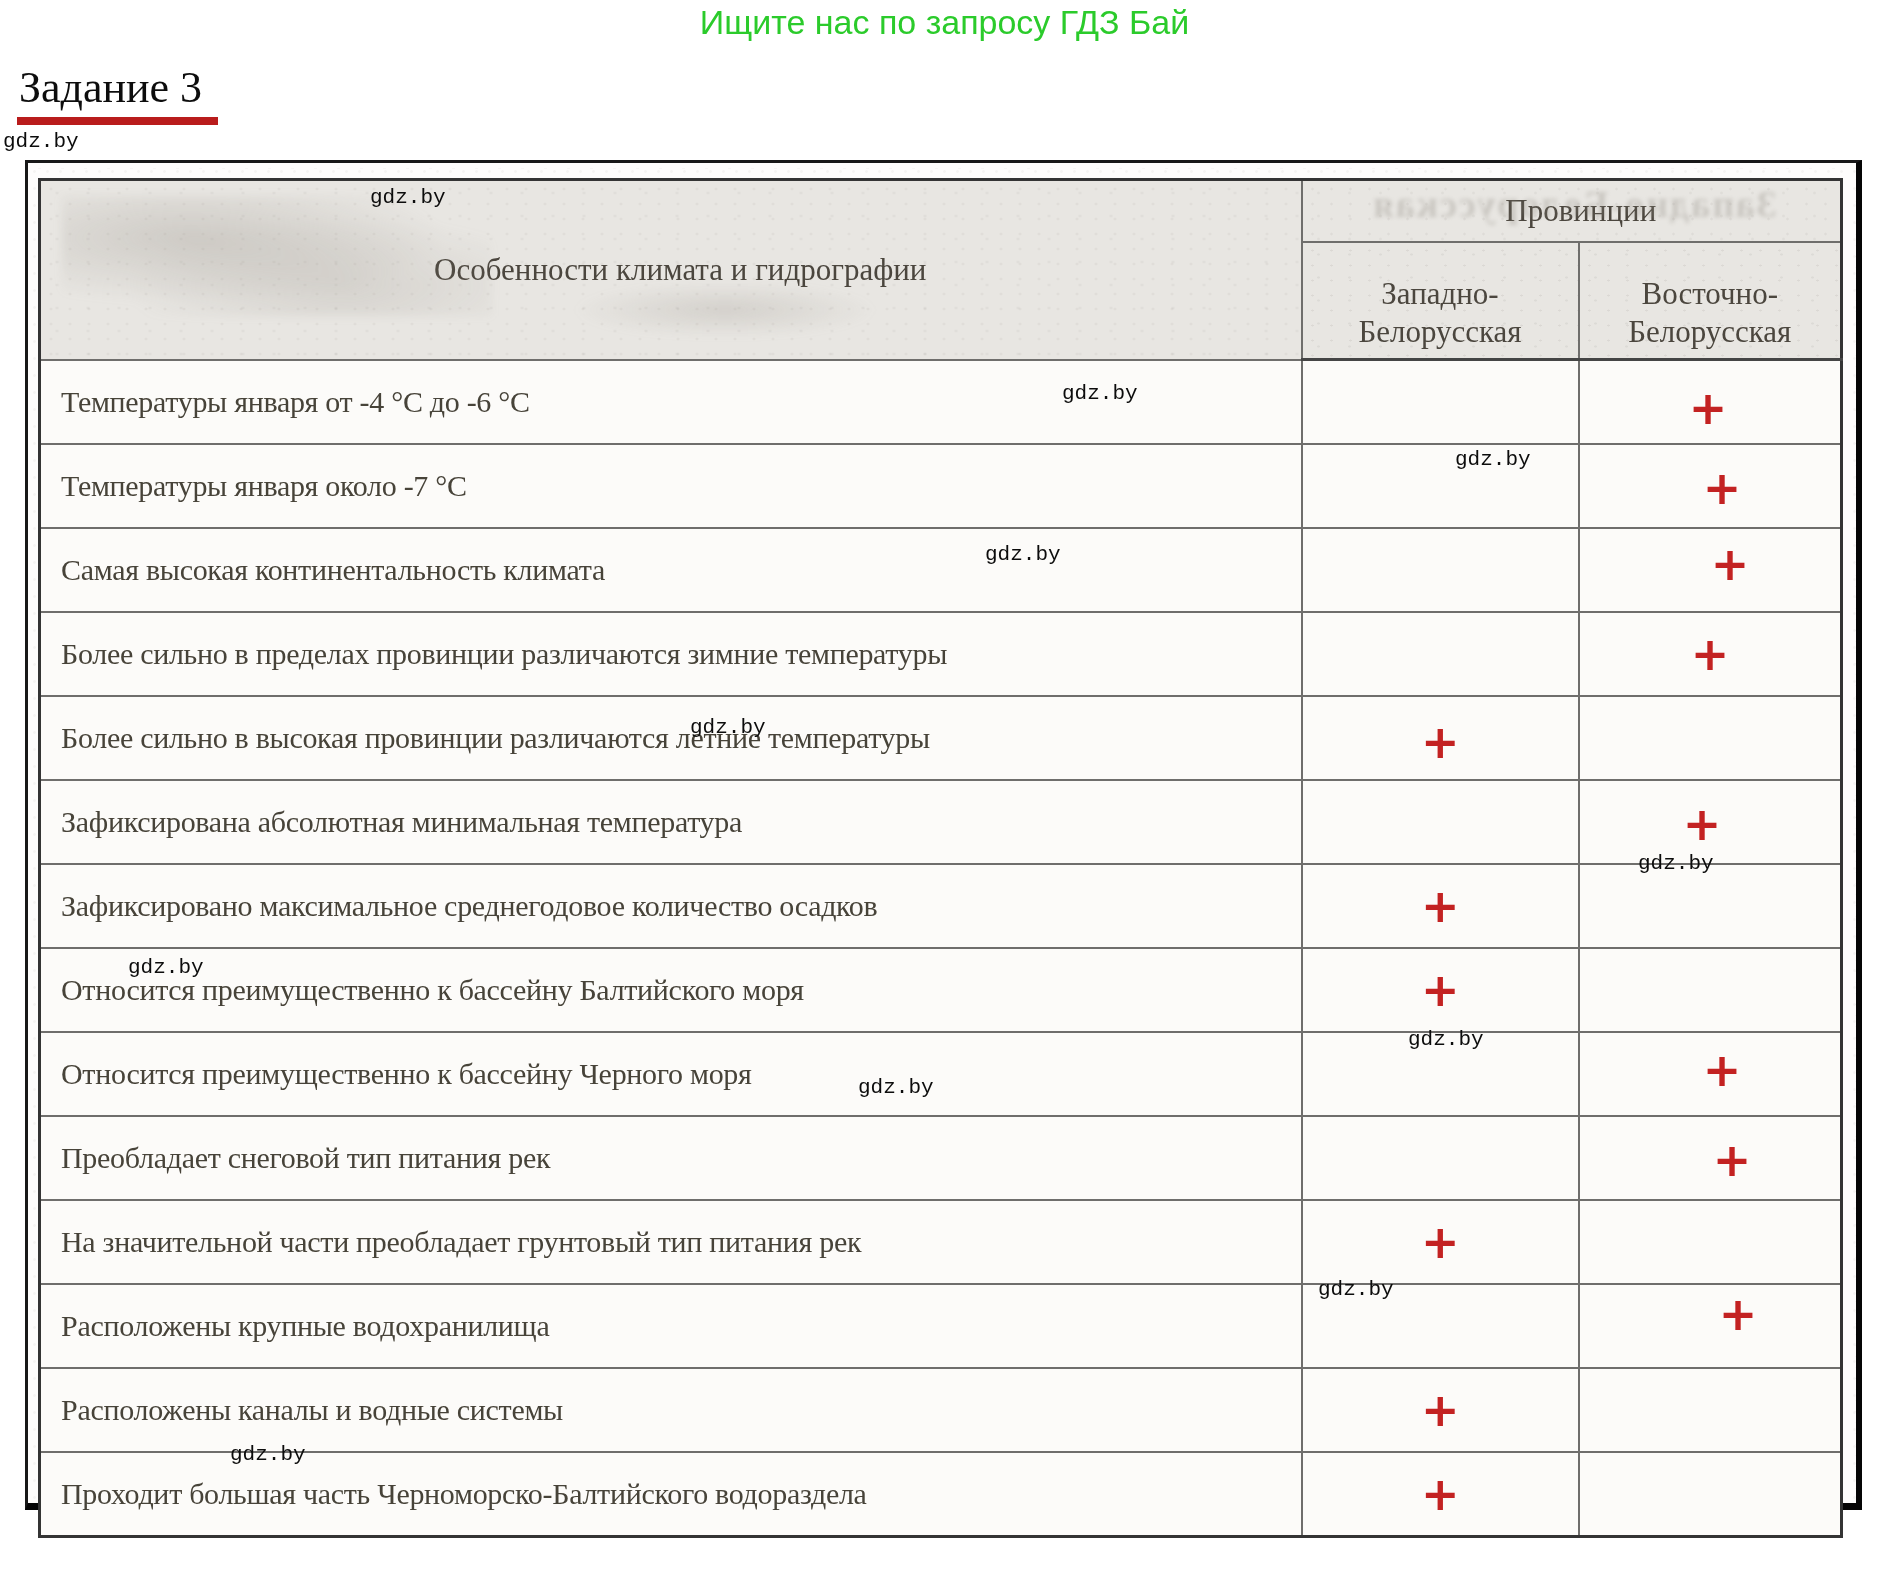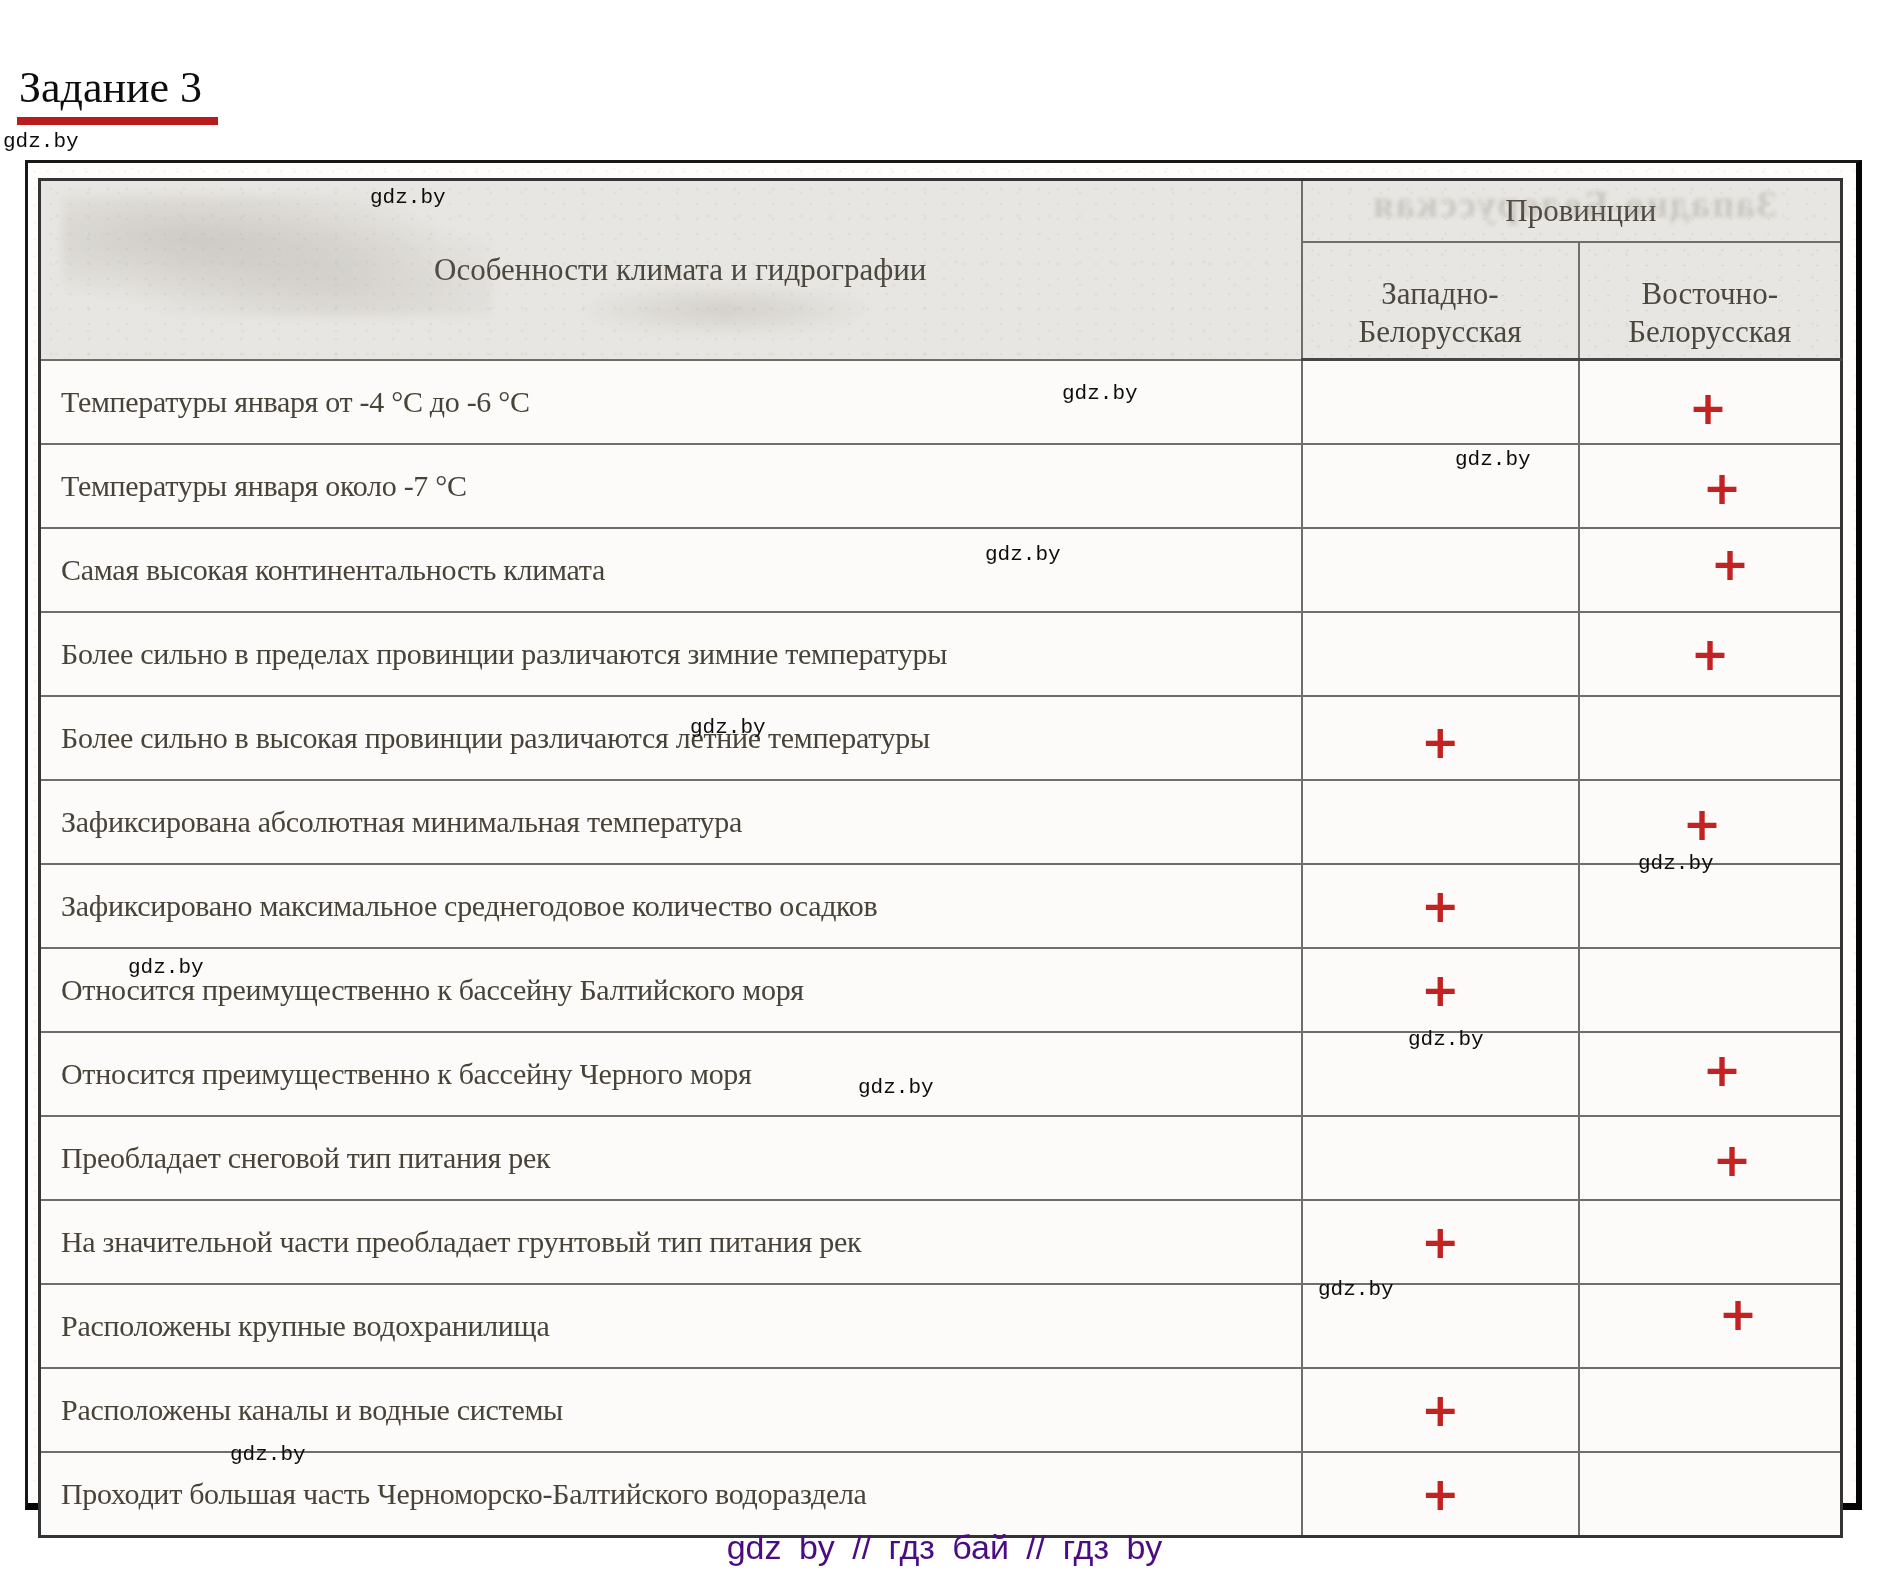--- a/index.html
+++ b/index.html
@@ -85,20 +85,21 @@
   
   .footer{position:absolute;top:1528px;left:0;width:100%;text-align:center;z-index:5;
           font-family:"Liberation Sans",sans-serif;font-size:34px;color:#4b0b82;
           word-spacing:8px;}
 </style>
 </head>
 <body>
 
 <div class="page">
 
+  <div class="banner">Ищите нас по запросу ГДЗ Бай</div>
 
   <div class="task-title">Задание 3</div>
 
   <div class="frame"></div>
 
   <div class="smudge s1"></div>
   <div class="smudge s2"></div>
   <div class="ghost">Западно-Белорусская</div>
 
   <table class="gtable">
@@ -197,15 +198,14 @@
   <span class="wm wm4">gdz.by</span>
   <span class="wm wm5">gdz.by</span>
   <span class="wm wm6">gdz.by</span>
   <span class="wm wm7">gdz.by</span>
   <span class="wm wm8">gdz.by</span>
   <span class="wm wm9">gdz.by</span>
   <span class="wm wm10">gdz.by</span>
   <span class="wm wm11">gdz.by</span>
   <span class="wm wm12">gdz.by</span>
 
-  <div class="footer">gdz by  //  гдз бай  //  гдз by</div>
 
 </div>
 
 </body></html>

